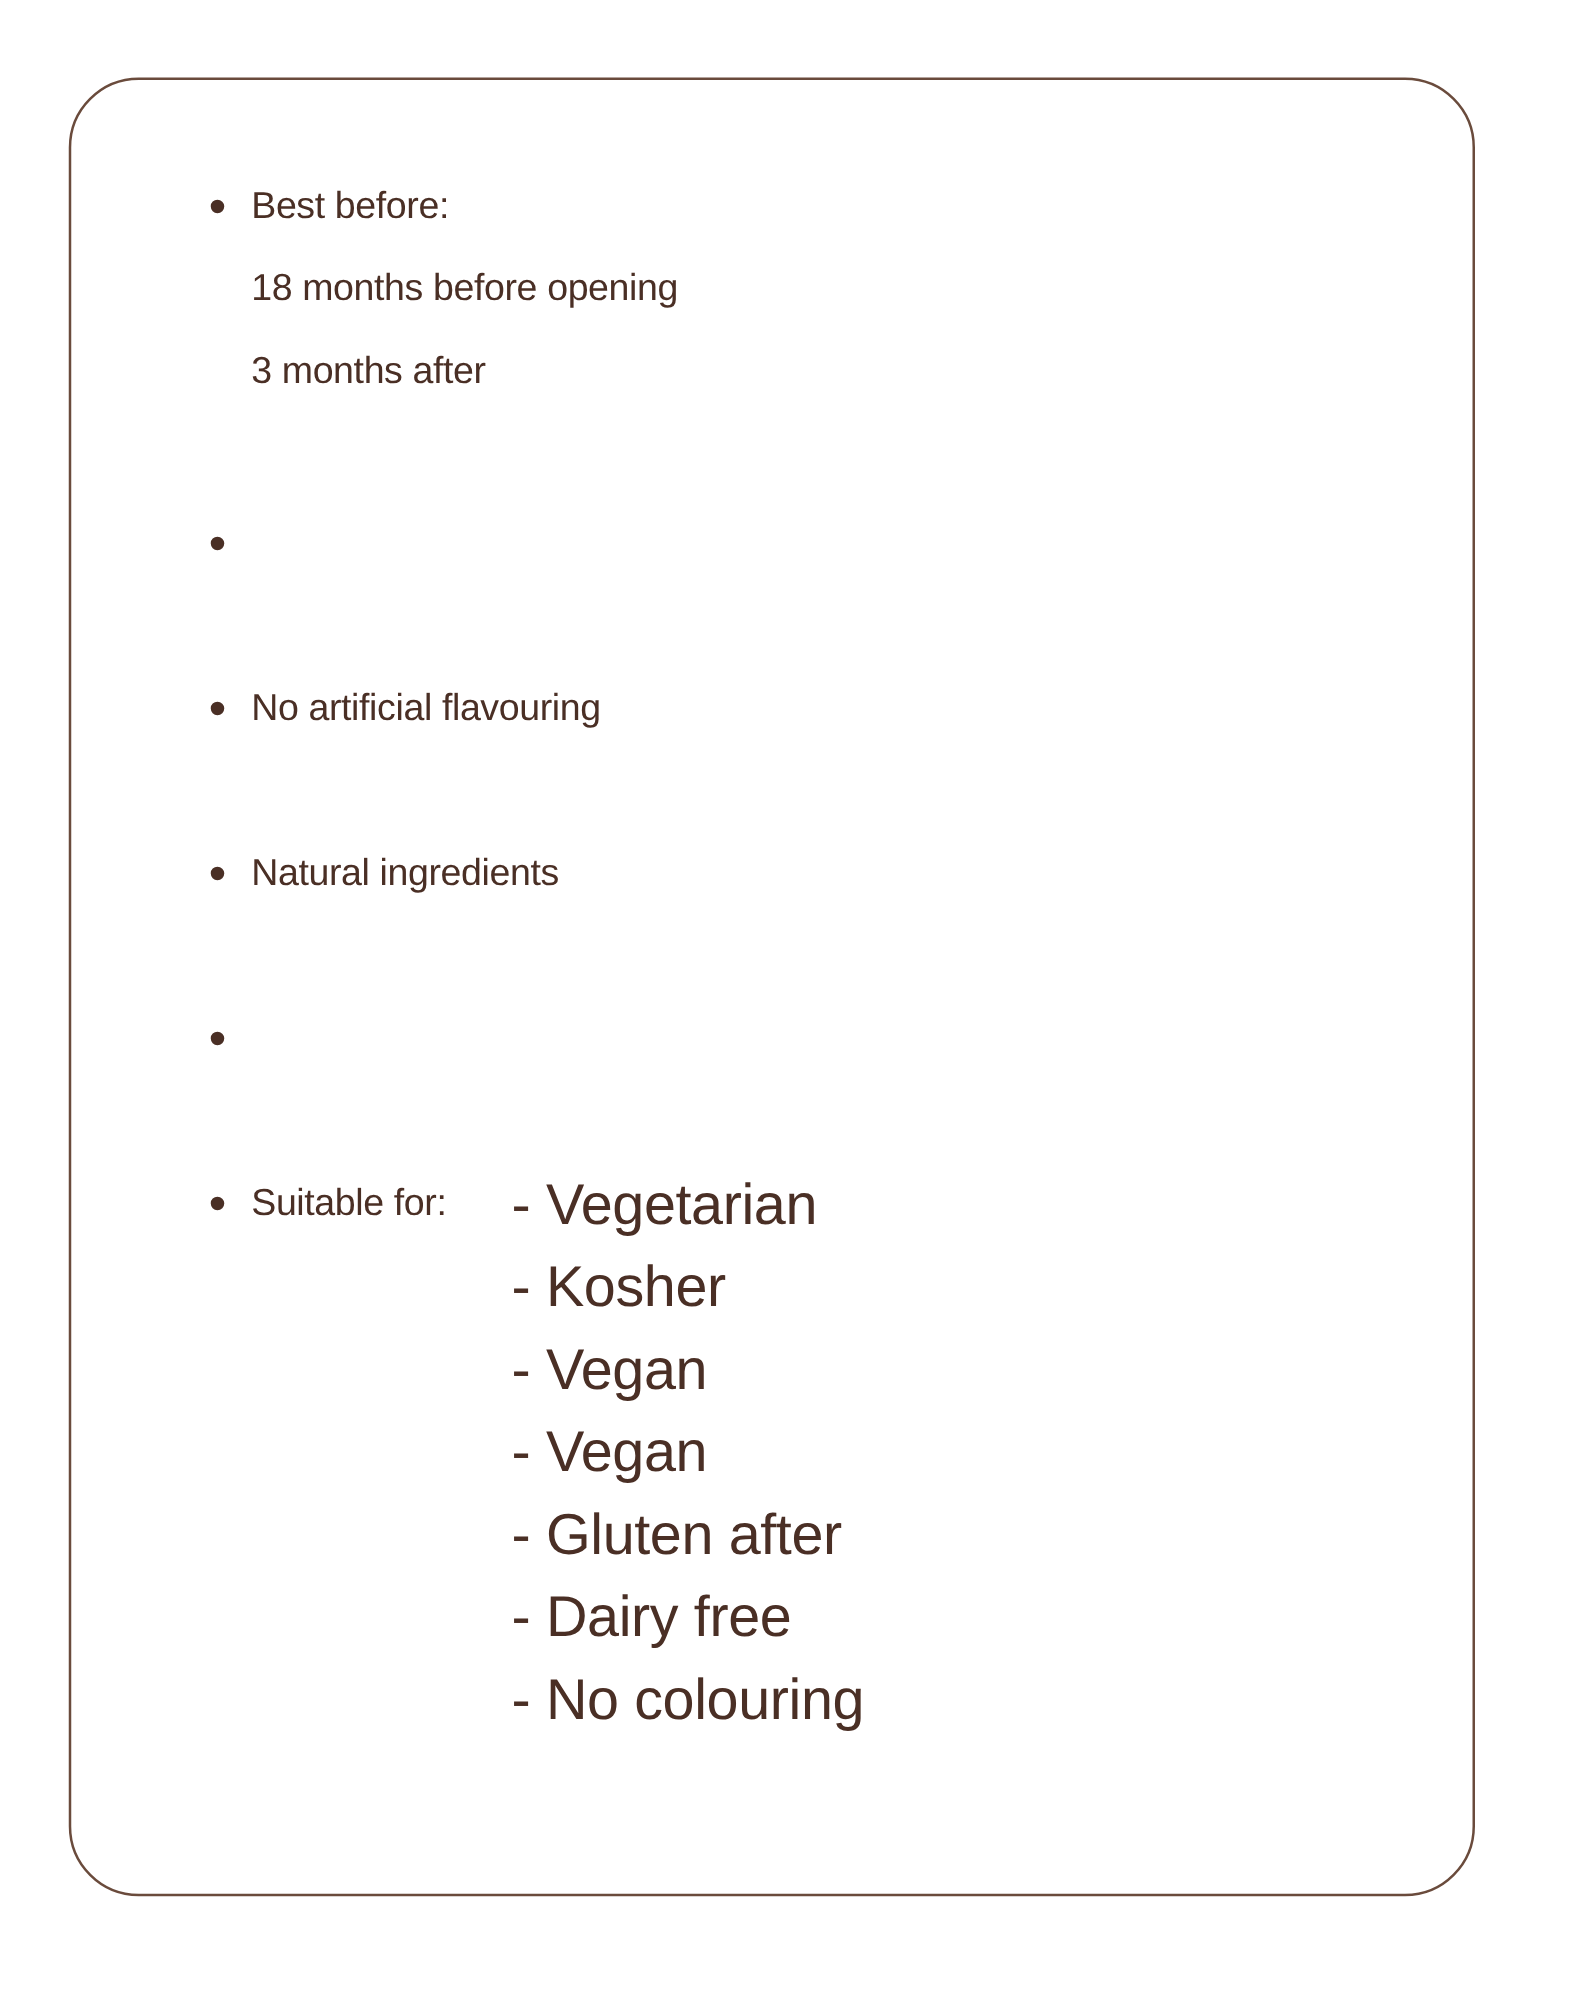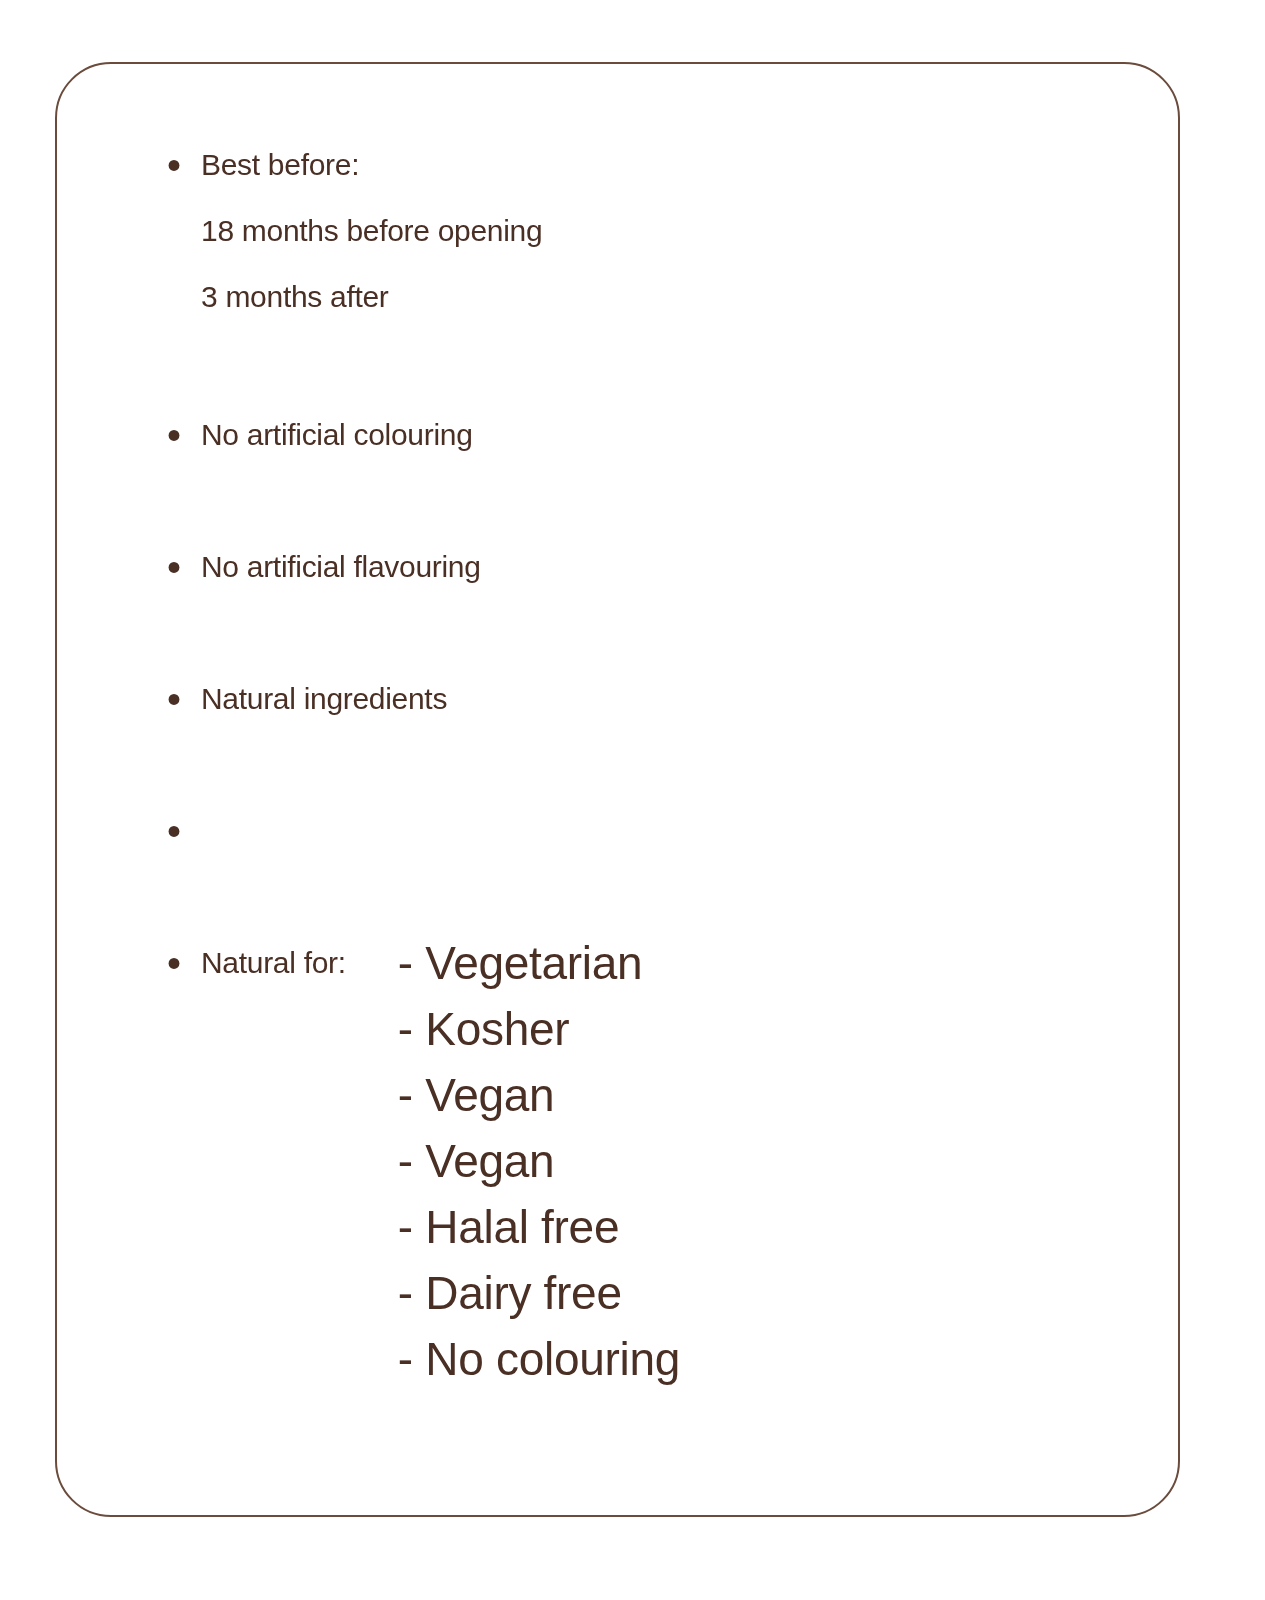--- a/index.html
+++ b/index.html
@@ -84,21 +84,20 @@
       <span class="bullet-dot">•</span>
       <span class="bullet-text">Best before:
 18 months before opening
 3 months after</span>
     </div>
 
     <div class="gap-lg"></div>
 
     <div class="bullet-block">
       <span class="bullet-dot">•</span>
-      <span class="bullet-text">No artificial colouring</span>
     </div>
 
     <div class="gap-md"></div>
 
     <div class="bullet-block">
       <span class="bullet-dot">•</span>
       <span class="bullet-text">No artificial flavouring</span>
     </div>
 
     <div class="gap-md"></div>
@@ -112,27 +111,27 @@
 
     <div class="bullet-block">
       <span class="bullet-dot">•</span>
     </div>
 
     <div class="gap-md"></div>
 
     <div class="suitable-row">
       <div class="suitable-label">
         <span class="bullet-dot">•</span>
-        <span class="bullet-text">Natural for:</span>
+        <span class="bullet-text">Suitable for:</span>
       </div>
       <div class="suitable-list">
         <span class="suitable-item">- Vegetarian</span>
         <span class="suitable-item">- Kosher</span>
         <span class="suitable-item">- Vegan</span>
         <span class="suitable-item">- Vegan</span>
-        <span class="suitable-item">- Halal free</span>
+        <span class="suitable-item">- Gluten after</span>
         <span class="suitable-item">- Dairy free</span>
         <span class="suitable-item">- No colouring</span>
       </div>
     </div>
 
   </div>
 </div>
 
 </body></html>

